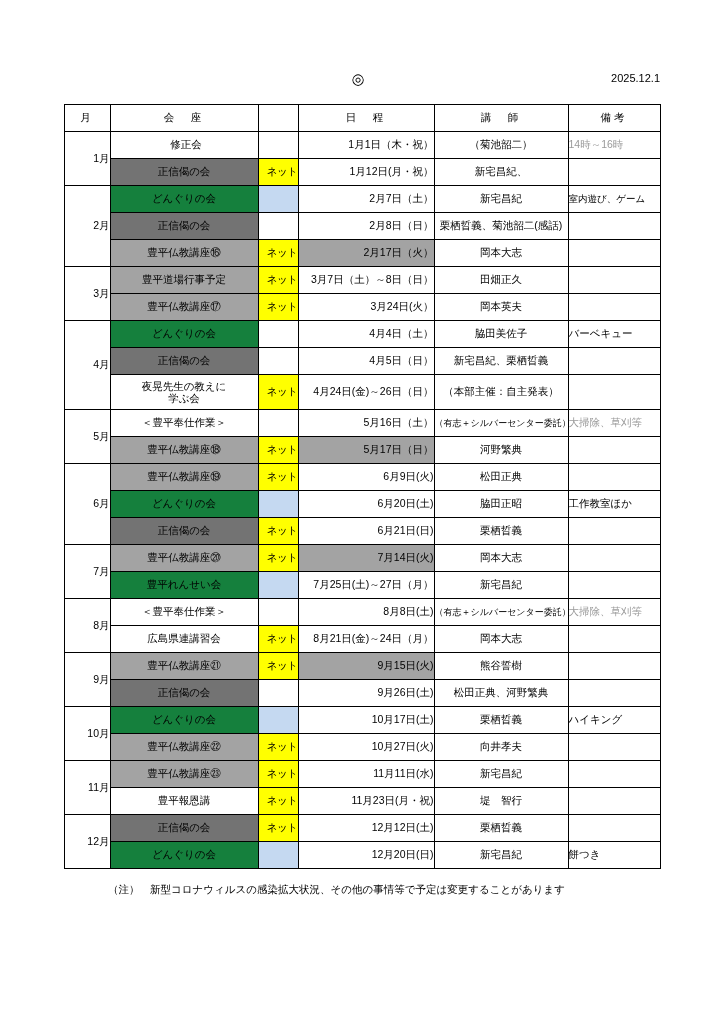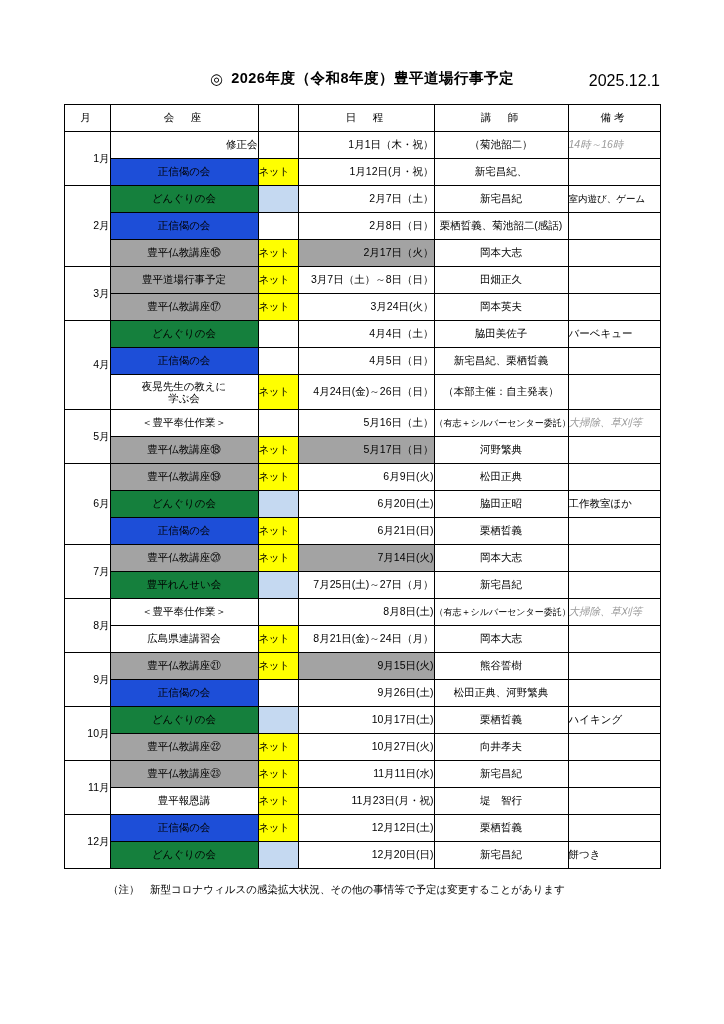--- a/index.html
+++ b/index.html
@@ -37,21 +37,21 @@
   .title-text {
     font-size: 14.5px;
     font-weight: bold;
     letter-spacing: 0.5px;
     white-space: nowrap;
   }
   .title-date {
     position: absolute;
     right: 64px;
     top: 6px;
-    font-size: 16px;
+    font-size: 11px;
     font-weight: normal;
   }
   table.schedule {
     border-collapse: collapse;
     margin: 14px auto 0 auto;
     width: 596px;
     table-layout: fixed;
   }
   table.schedule th, table.schedule td {
     border: 1px solid #000000;
@@ -77,46 +77,46 @@
 
   td.month {
     text-align: right;
     font-size: 11px;
   }
   td.event {
     text-align: center;
     font-size: 10.5px;
   }
   td.event.ind {
+    text-align: center;
+    padding-left: 4px;
+  }
+  td.net {
     text-align: right;
-    padding-left: 4px;
-  }
-  td.net {
-    text-align: left;
     font-size: 9.5px;
     letter-spacing: -0.5px;
   }
   td.date {
     text-align: right;
     font-size: 10.5px;
   }
   td.lect {
     text-align: center;
     font-size: 10.5px;
   }
   td.note {
     text-align: left;
     padding-left: 6px;
     font-size: 10.5px;
   }
-  td.note.gray { color: #9a9a9a; font-style: italic; }
+  td.note.gray { color: #9a9a9a; }
 
   
   .bg-blue   { background: #15803d; }
-  .bg-peach  { background: #1d4ed8; }
+  .bg-peach  { background: #737373; }
   .bg-green  { background: #a3a3a3; }
   .bg-yellow { background: #ffff00; }
   .bg-lblue  { background: #c5d9f1; }
   .bg-white  { background: #ffffff; }
 
   .two-line {
     white-space: normal;
     line-height: 1.15;
     font-size: 10px;
     padding: 0 4px;
@@ -131,21 +131,20 @@
     box-sizing: border-box;
   }
 </style>
 </head>
 <body>
 
 <div class="page">
 
   <div class="title-row">
     <span class="title-mark">◎</span>
-    <span class="title-text">2026年度（令和8年度）豊平道場行事予定</span>
     <span class="title-date">2025.12.1</span>
   </div>
 
   <table class="schedule">
     <colgroup>
       <col class="c-month">
         <col class="c-event">
         <col class="c-net">
         <col class="c-date">
         <col class="c-lect">

